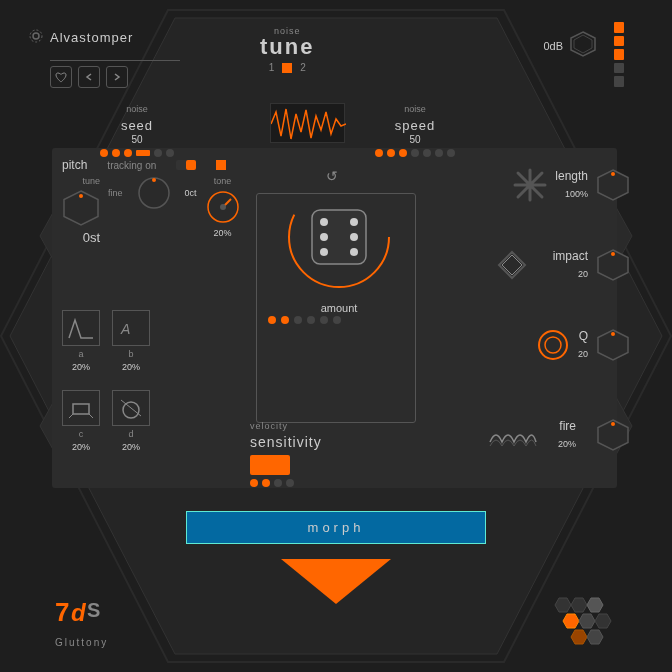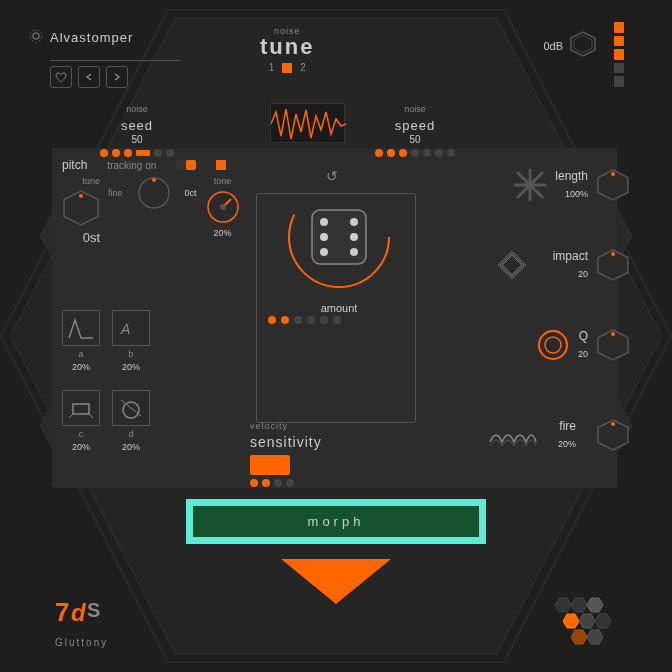--- a/index.html
+++ b/index.html
@@ -379,21 +379,21 @@
     </div>
     <div style="display:flex;gap:4px;margin-top:4px;">
       <div style="width:8px;height:8px;border-radius:50%;background:#ff6600;"></div>
       <div style="width:8px;height:8px;border-radius:50%;background:#ff6600;"></div>
       <div style="width:8px;height:8px;border-radius:50%;background:#444;"></div>
       <div style="width:8px;height:8px;border-radius:50%;background:#444;"></div>
     </div>
   </div>
 
   <div style="position:absolute;bottom:128px;left:50%;transform:translateX(-50%);width:300px;">
-    <button style="background:#14532d;border:7px solid #5eead4;color:#ccc;font-size:13px;letter-spacing:4px;padding:8px 40px;cursor:pointer;width:100%;text-transform:lowercase;">morph</button>
+    <button style="background:#0369a1;border:1px solid #5eead4;color:#ccc;font-size:13px;letter-spacing:4px;padding:8px 40px;cursor:pointer;width:100%;text-transform:lowercase;">morph</button>
   </div>
 
   <div style="position:absolute;bottom:68px;left:50%;transform:translateX(-50%);width:0;height:0;border-left:55px solid transparent;border-right:55px solid transparent;border-top:45px solid #ff6600;"></div>
 
   <div style="position:absolute;bottom:22px;left:55px;">
     <div style="color:#ff6600;font-size:26px;font-weight:bold;letter-spacing:-2px;line-height:1;">
       
       <svg width="60" height="35" viewBox="0 0 60 35">
         <text x="0" y="28" font-size="26" font-weight="bold" fill="#ff6600" font-family="Arial">7</text>
         <text x="16" y="28" font-size="24" font-weight="bold" fill="#ff6600" font-family="Arial" font-style="italic">d</text>

